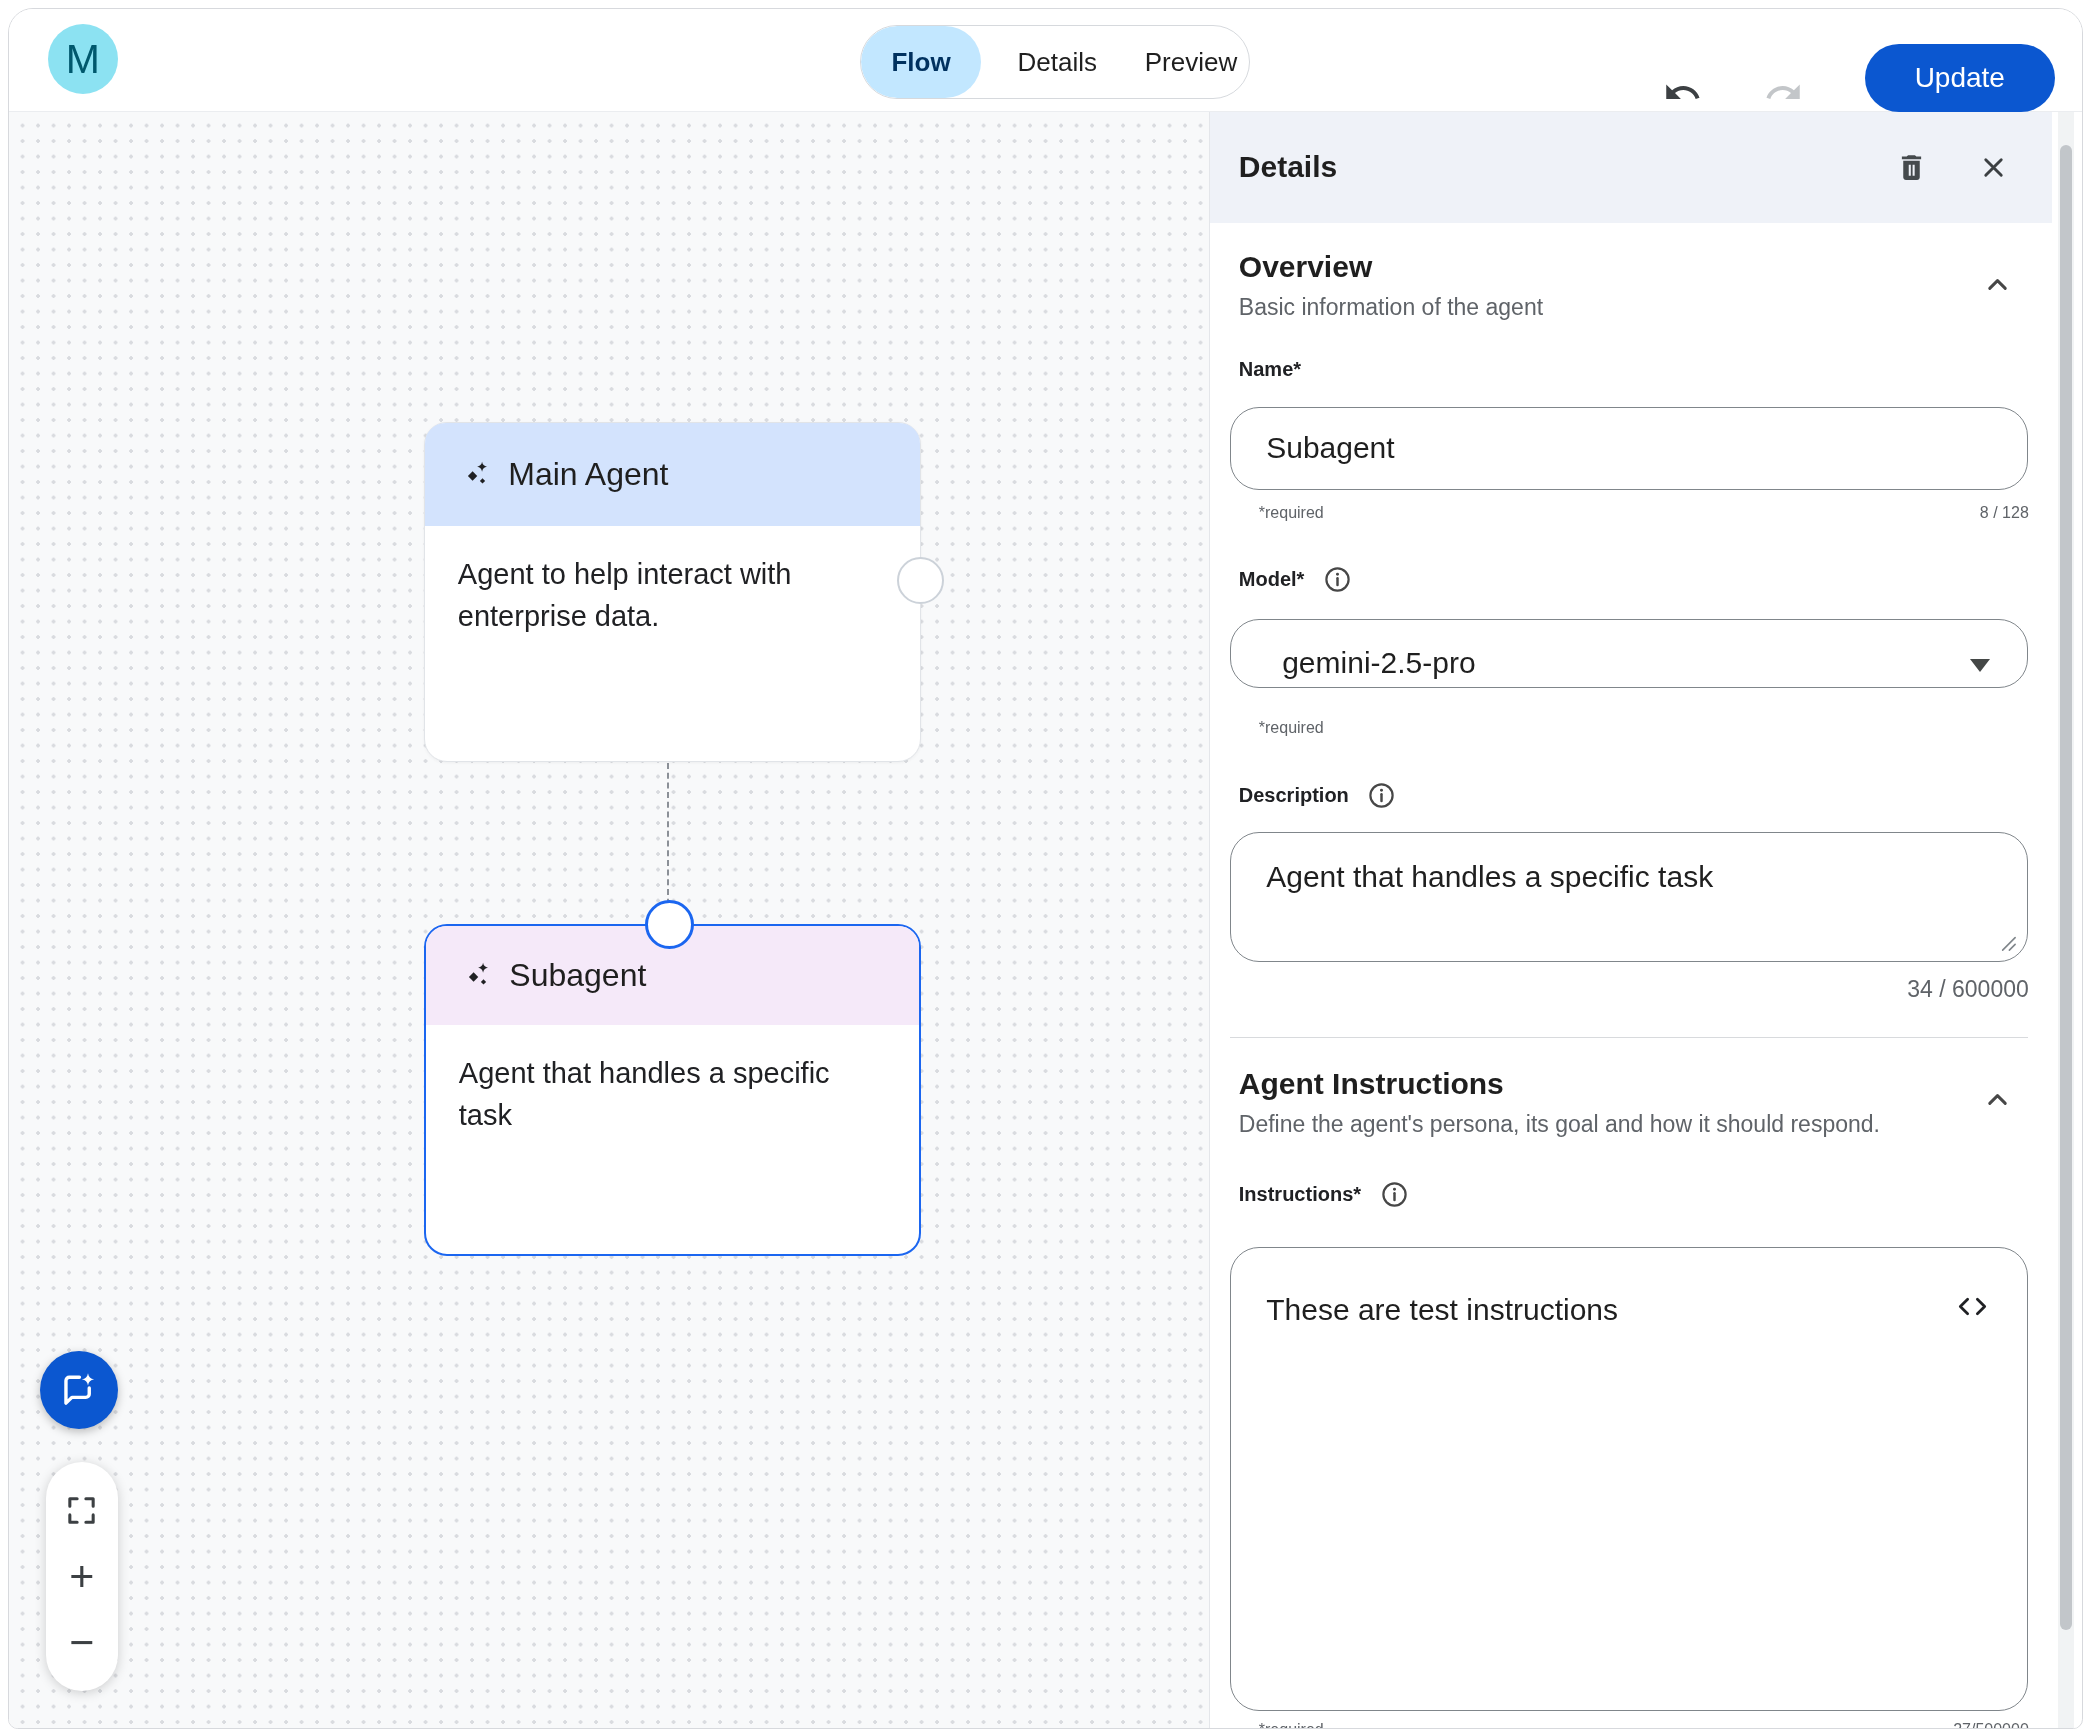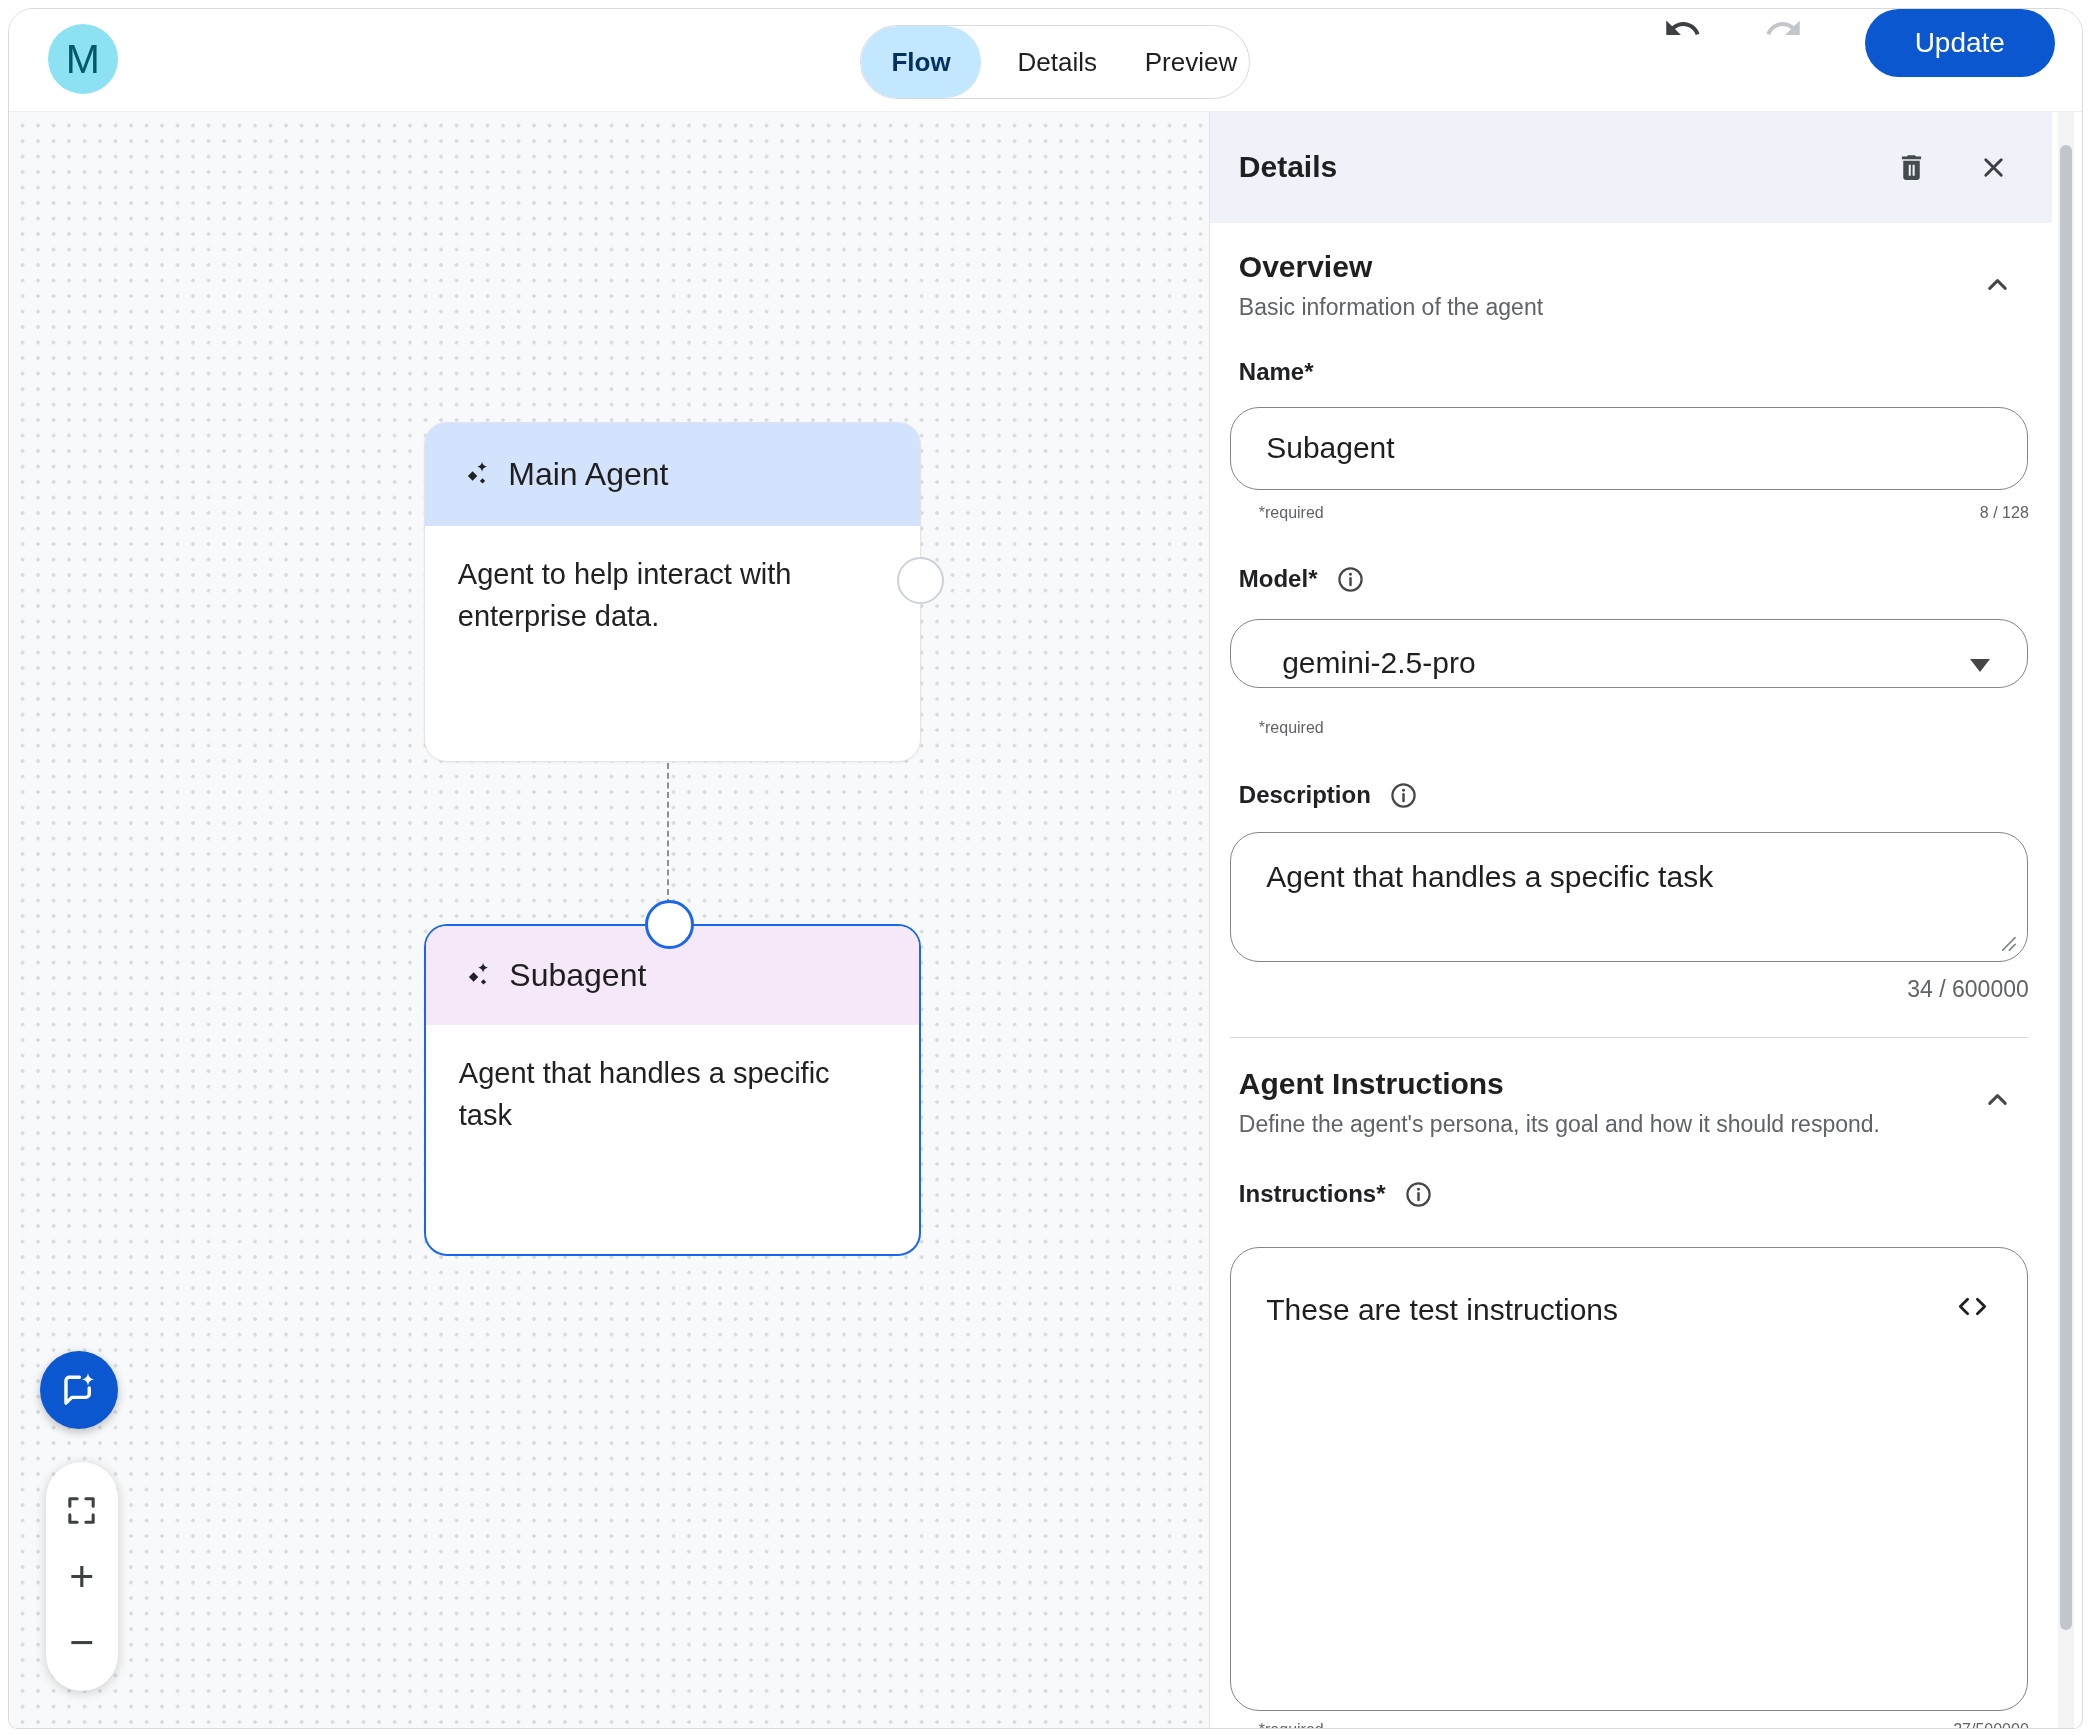--- a/index.html
+++ b/index.html
@@ -12,21 +12,21 @@
   .title-group { position:absolute; left:132px; top:15.5px; }
   .title-row { display:flex; align-items:center; gap:21.3px; }
   .app-title { font-size:31px; font-weight:700; color:#1f1f1f; }
   .icon-btn { background:none; border:none; cursor:pointer; display:flex; align-items:center; justify-content:center; padding:0; }
   .draft { font-size:22px; color:#474747; margin-top:5.8px; }
 
   .tabs { position:absolute; left:851px; top:16.5px; width:390px; height:74px; border:1.9px solid #d6d9dd; border-radius:39px; background:#fff; display:flex; align-items:center; overflow:hidden;gap:18px; }
   .tab { height:100%; display:flex; align-items:center; justify-content:center; font-size:26px; color:#1f1f1f; cursor:pointer; padding:0 9.7px; flex:1; }
   .tab.active { background:#c2e7ff; color:#00315f; font-weight:700; border-radius:39px; flex:1.05; }
 
-  .header-actions { position:absolute; right:27px; top:0; height:103px; display:flex; align-items:flex-start; gap:62px; }
+  .header-actions { position:absolute; right:27px; top:0; height:103px; display:flex; align-items:flex-end; gap:62px; }
   .update-btn { width:190px; height:68px; border:none; border-radius:39px; background:#0b57d0; color:#fff; font-size:28px; font-weight:500; cursor:pointer; font-family:inherit; }
 
   
   .canvas { position:absolute; left:0; top:103px; width:1200px; height:1619px;
     background:#f8f9fa;
     background-image:radial-gradient(circle, #d9dbdf 1.7px, transparent 1.9px);
     background-size:15.5px 15.5px; background-position:5.8px 5.8px; }
 
   .node { position:absolute; border-radius:23px; background:#fff; }
   .node-main { left:415px; top:310px; width:497px; height:340px; border:1.5px solid #e1e4e8; box-shadow:0 1px 2.9px rgba(60,64,67,.06); }
@@ -48,21 +48,21 @@
   
   .panel { position:absolute; left:1200px; top:103px; width:870px; height:1619px; background:#fff; border-left:1px solid #e4e6ea; }
   .panel-bar { position:absolute; left:0; top:0; width:842px; height:111px; background:#eff2f8; display:flex; align-items:center; }
   .panel-title { font-size:30px; font-weight:600; margin-left:29px; }
   .panel-bar-actions { position:absolute; right:43px; display:flex; gap:50px; align-items:center; }
 
   .p-abs { position:absolute; }
   .section-heading { font-size:30px; font-weight:600; color:#1f1f1f; }
   .section-sub { font-size:23px; color:#5f6368; }
   .field-label-row { display:flex; align-items:center; gap:17.5px; }
-  .field-label { font-size:24px; font-weight:600; color:#202124; }
+  .field-label { font-size:20px; font-weight:600; color:#202124; }
   .input-shell { position:absolute; left:20.4px; width:798px; border:1.5px solid #80868b; border-radius:29px; background:#fff; }
   .text-input { width:100%; height:100%; border:none; outline:none; background:transparent; border-radius:29px; padding:0 35px; font-size:30px; color:#1f1f1f; font-family:inherit; }
   .meta-row { position:absolute; left:49px; width:770px; display:flex; justify-content:space-between; font-size:16px; color:#5f6368; }
   .meta-right-only { position:absolute; left:49px; width:770px; text-align:right; font-size:23px; color:#5f6368; }
   .select-value { font-size:30px; color:#1f1f1f; padding-left:35px; line-height:85px; }
   .select-caret { position:absolute; right:37px; top:39px; width:0; height:0; border-left:10.7px solid transparent; border-right:10.7px solid transparent; border-top:13.6px solid #444746; }
   .ta { width:100%; height:100%; border:none; outline:none; resize:none; background:transparent; border-radius:29px; padding:23px 35px; font-size:30px; color:#1f1f1f; font-family:inherit; line-height:1.4; }
   .ta-instr { padding-top:41px; }
   .divider { position:absolute; left:20.4px; width:798px; height:0; border-top:1.9px solid #d8dadd; }
   .caret-btn { position:absolute; left:772px; }

